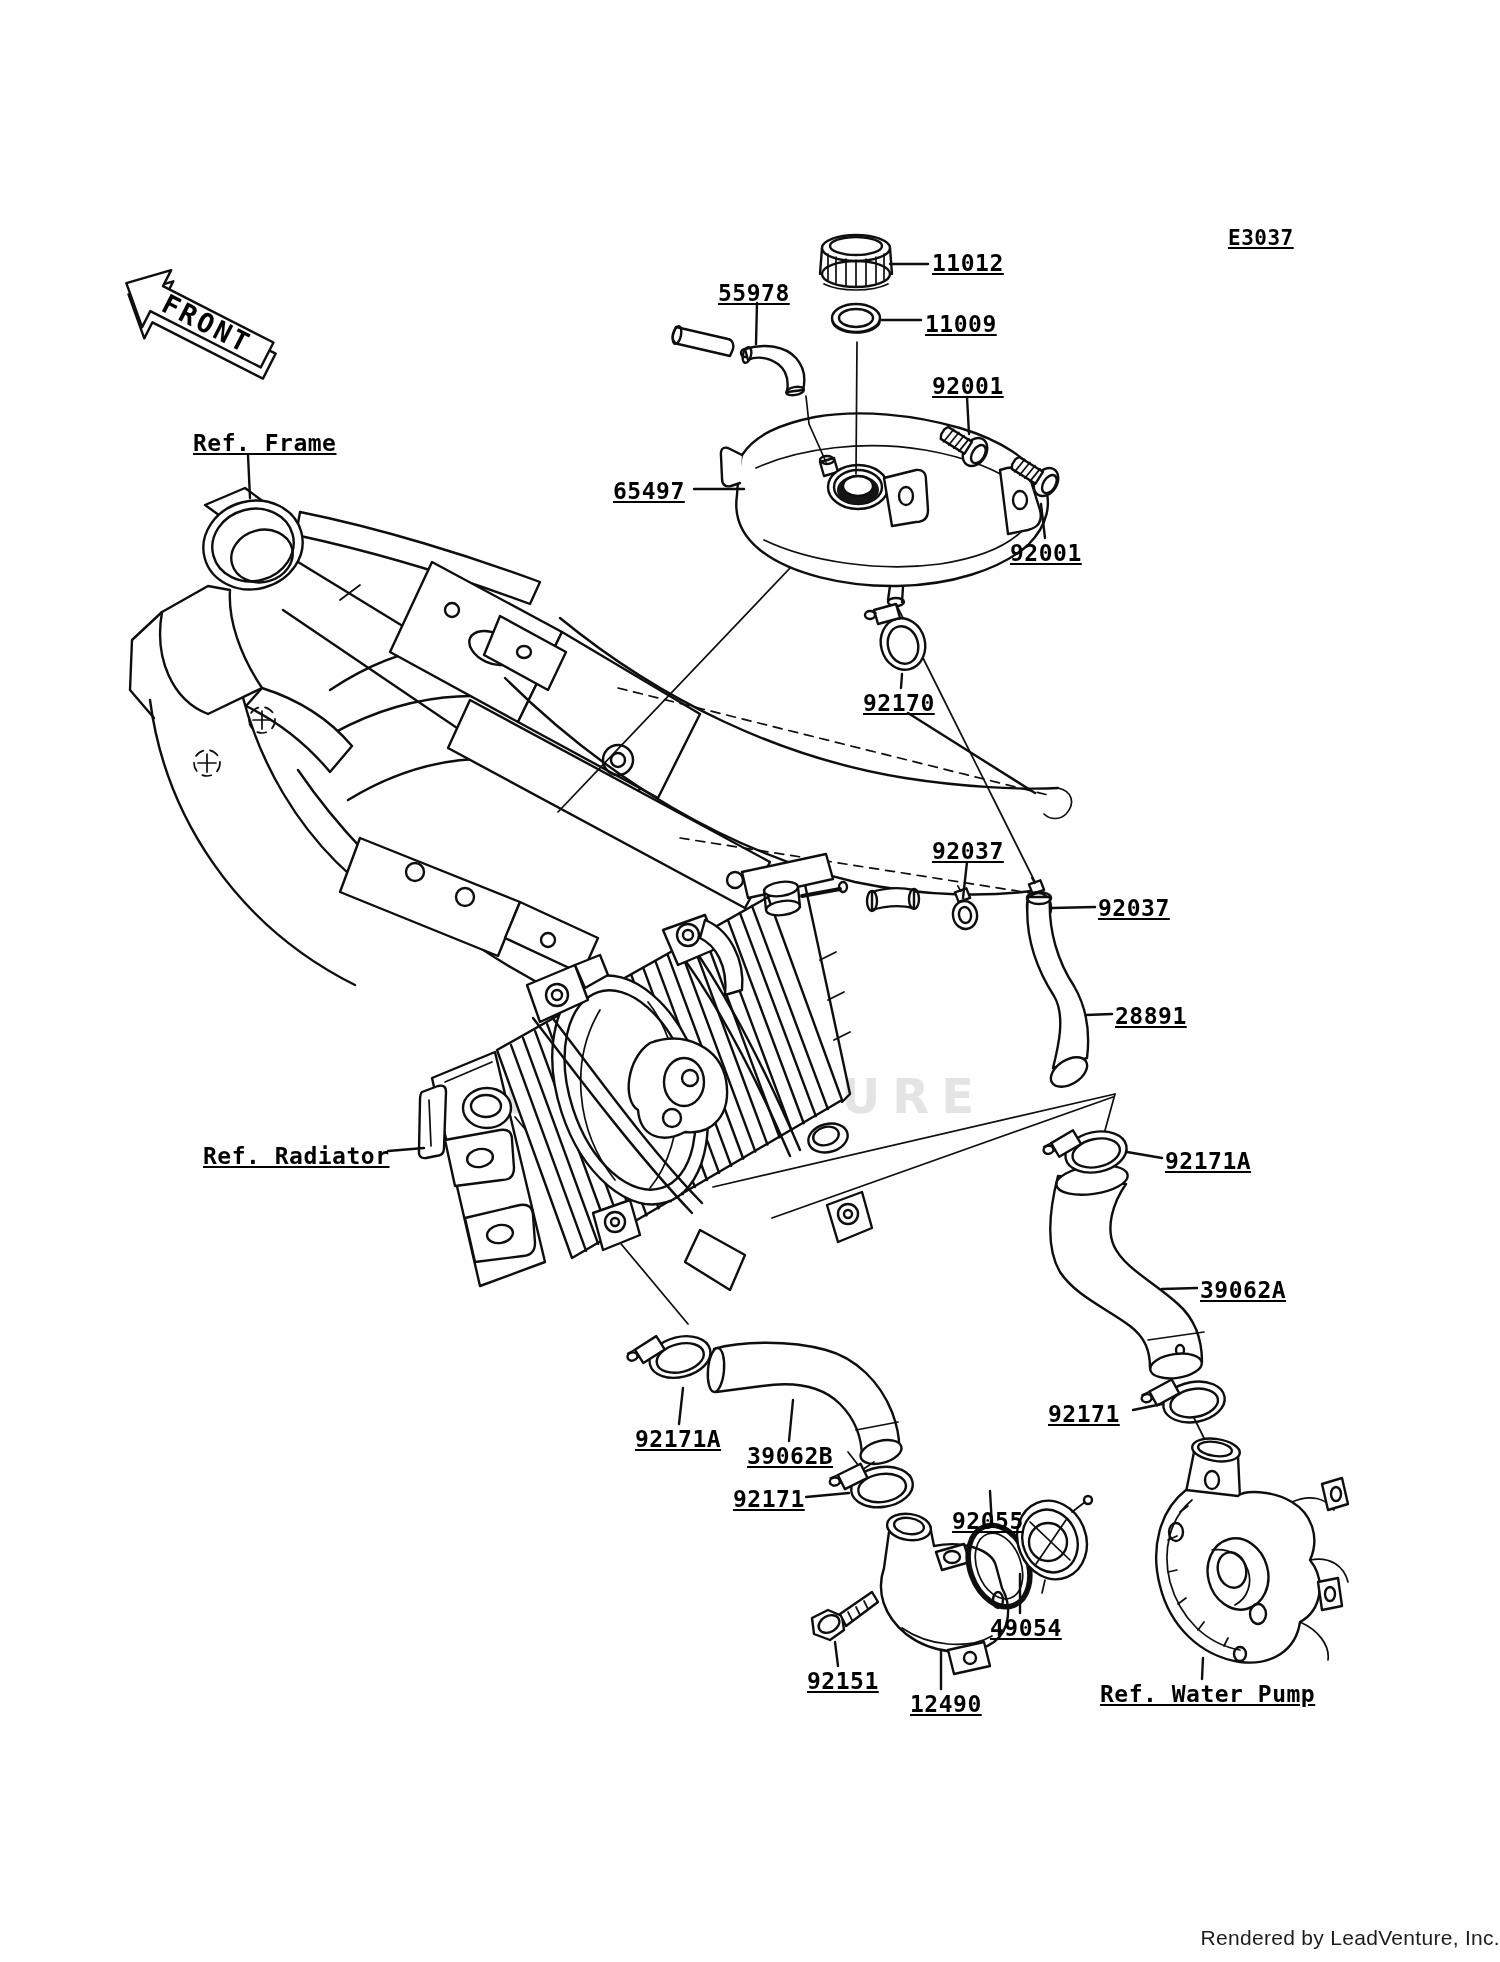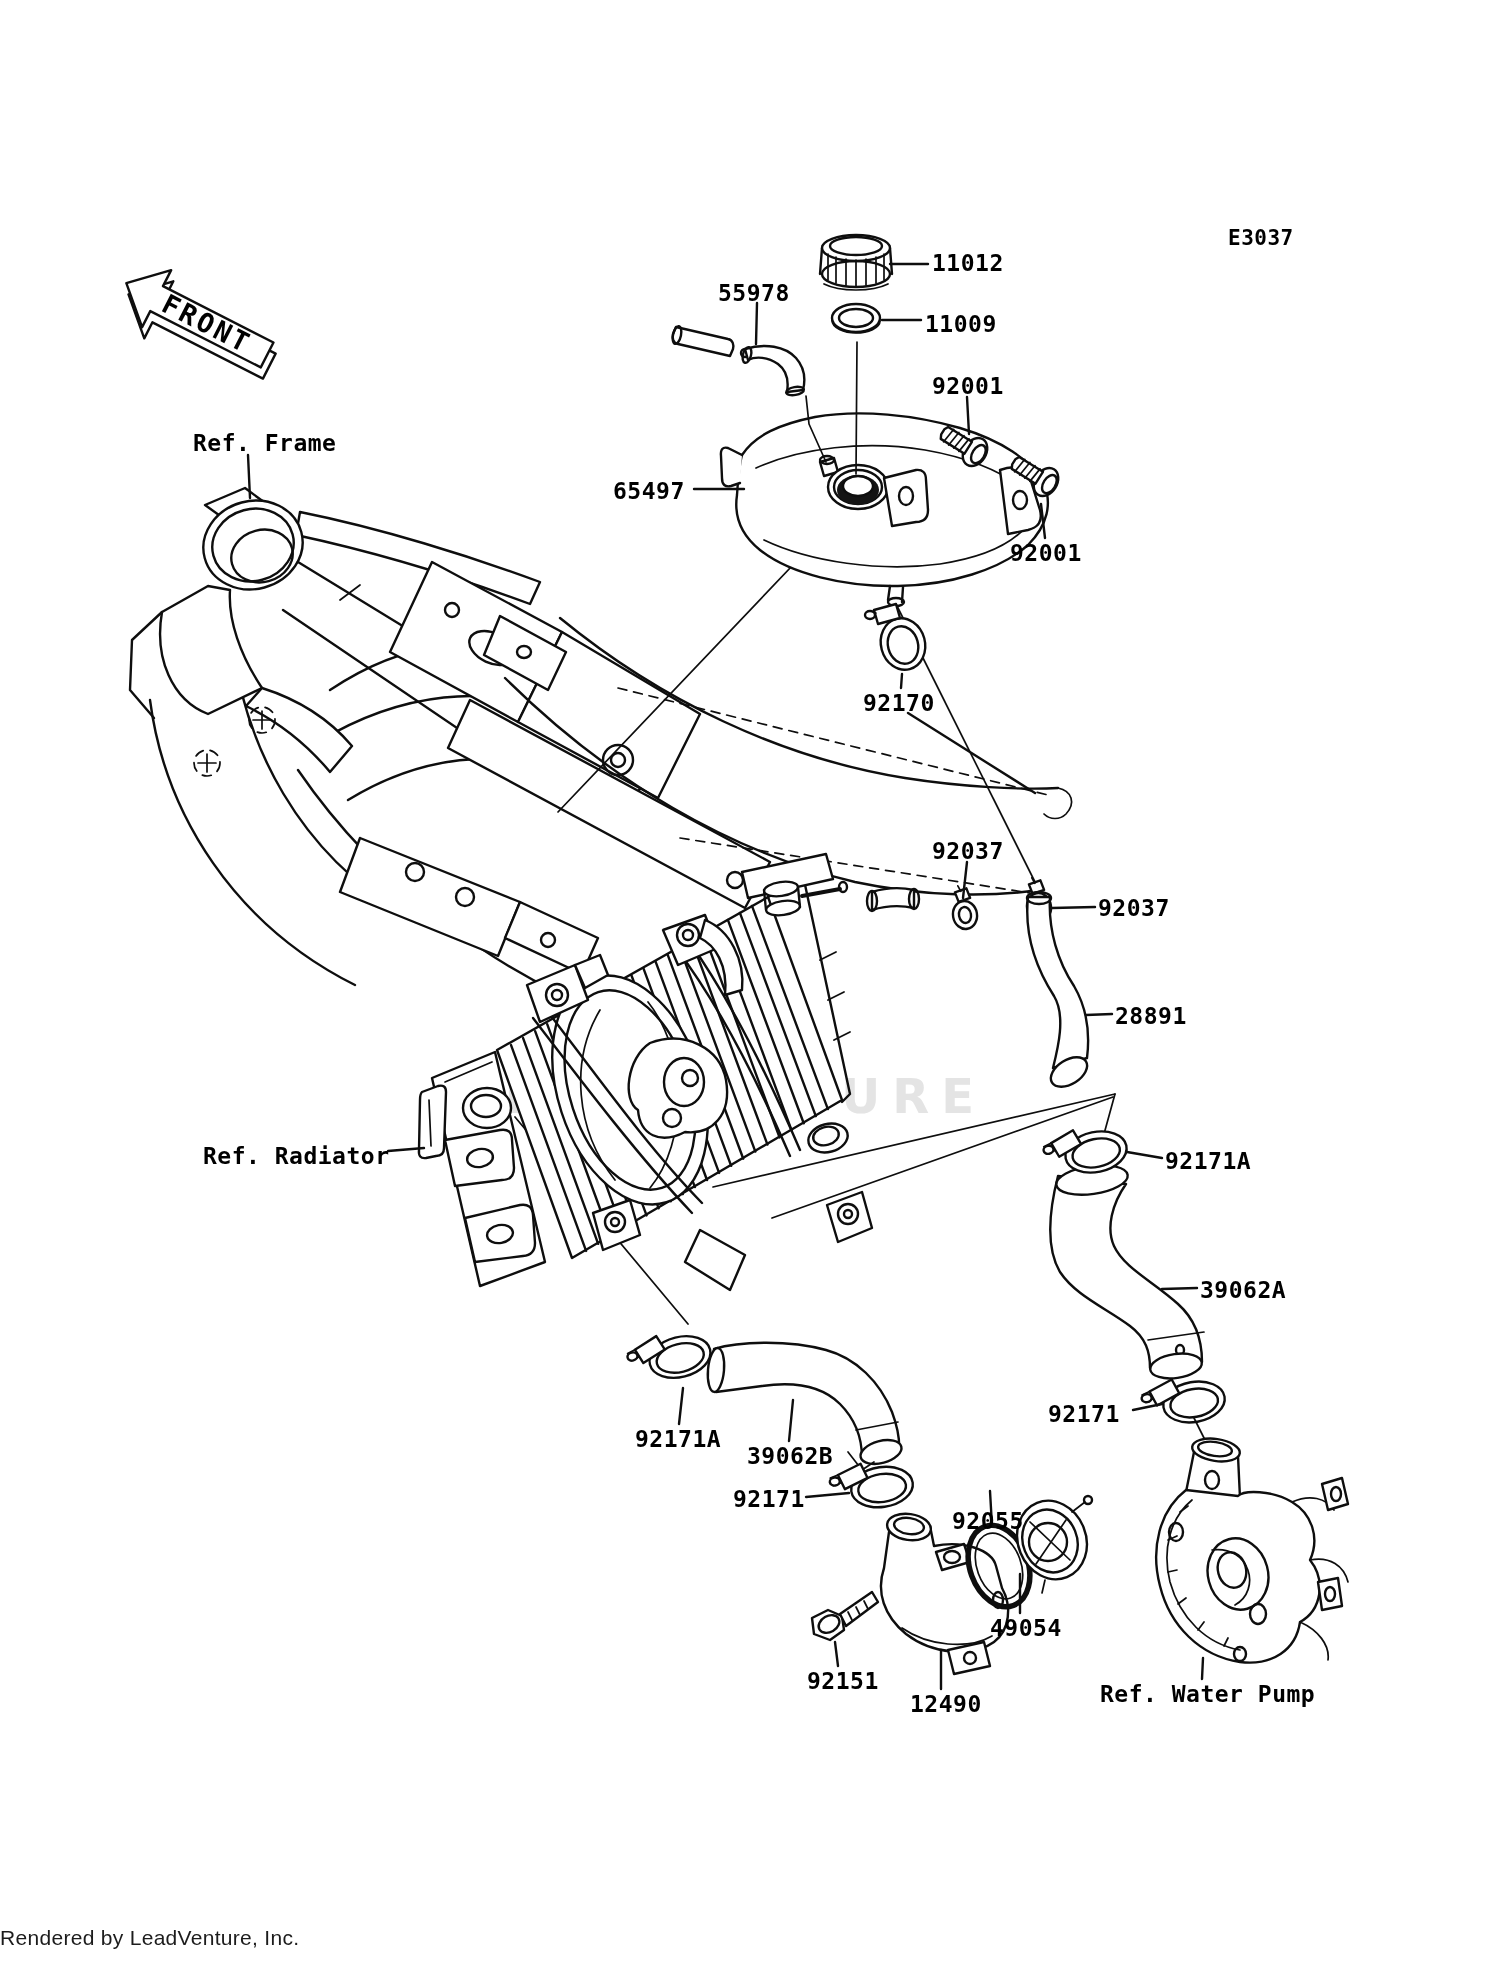--- a/index.html
+++ b/index.html
@@ -9,23 +9,23 @@
   
   .art path,.art line,.art ellipse,.art circle,.art polygon,.art rect{
     stroke:#0e0e0e;fill:none;stroke-width:2.4;stroke-linecap:round;stroke-linejoin:round;}
   .art .wfill{fill:#ffffff;}
   .art .bfill{fill:#141414;stroke:none;}
   .art .thin{stroke-width:1.7;}
   .art .thick{stroke-width:4;}
   .art .dash{stroke-dasharray:9 7;stroke-width:1.7;}
   .art .wm{stroke:none;}
   .plabel{position:absolute;font:bold 23px "DejaVu Sans Mono",monospace;color:#000;
-          white-space:nowrap;letter-spacing:0.5px;}
+          white-space:nowrap;letter-spacing:0.5px;text-decoration:underline;}
   .code{font:bold 21px "DejaVu Sans Mono",monospace;}
-  .credit{position:absolute;left:0;right:0;top:1926px;text-align:left;
+  .credit{position:absolute;left:0;right:0;top:1926px;text-align:right;
           font:21px "Liberation Sans",sans-serif;color:#1c1c1c;letter-spacing:0.3px;}
   .wmtext{font:bold 48px "DejaVu Sans",sans-serif;letter-spacing:12px;fill:#e4e4e4;}
   .fronttext{font:bold 27px "DejaVu Sans Mono",monospace;letter-spacing:3px;fill:#000;}
 </style>
 </head>
 <body>
 
 <div class="page">
 
 <svg class="art" width="1500" height="1962" viewBox="0 0 1500 1962">

